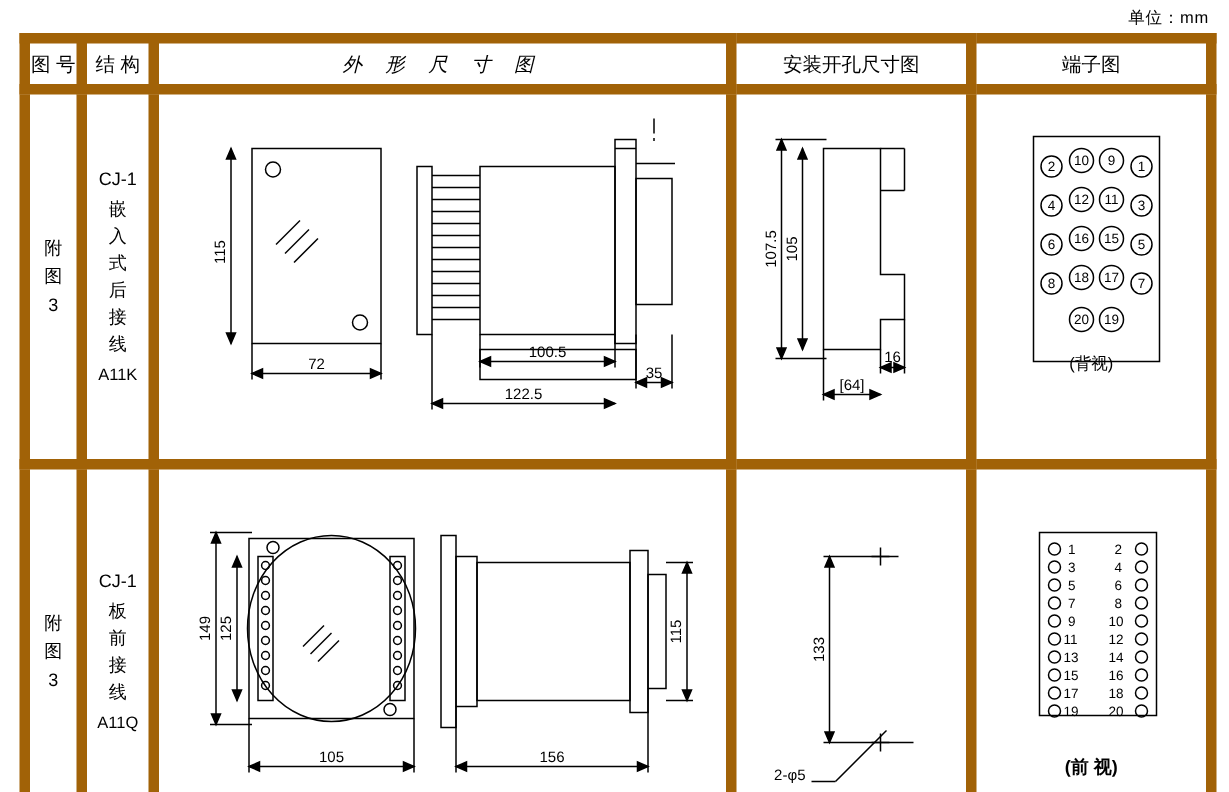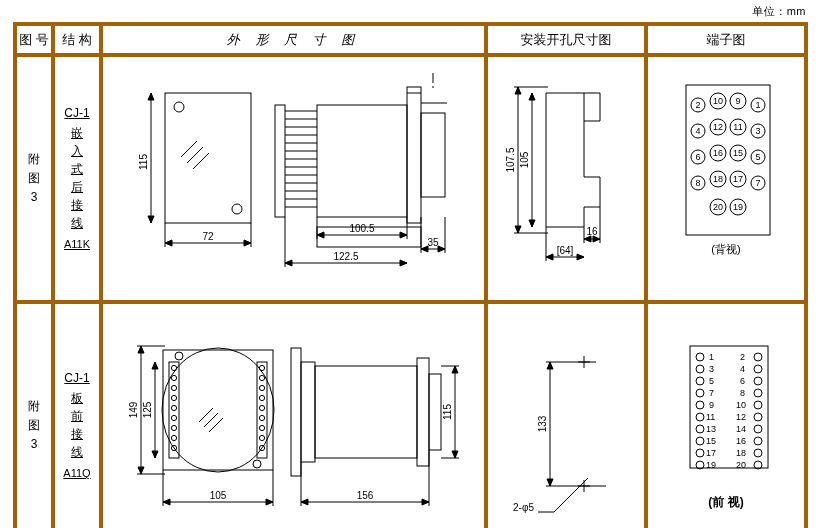--- a/index.html
+++ b/index.html
@@ -29,21 +29,21 @@
   }
   table.main {
     position: absolute;
     left: 13px;
     top: 22px;
     width: 793px;
     border-collapse: collapse;
     table-layout: fixed;
   }
   table.main td, table.main th {
-    border: 4px solid #a16207;
+    border: 7px solid #a16207;
     padding: 0;
     vertical-align: middle;
     text-align: center;
   }
   .hdr {
     height: 27px;
     font-size: 13px;
     font-weight: normal;
   }
   .hdr-wide {
@@ -60,21 +60,20 @@
 
   .vert-text {
     font-size: 12px;
     line-height: 19px;
     text-align: center;
   }
   .struct-cell {
     font-size: 12px;
     line-height: 18px;
     padding: 4px 0;
-    text-decoration: underline;
   }
   .struct-cell .model {
     font-size: 12px;
     margin-bottom: 2px;
   }
   .struct-cell .code {
     font-size: 11px;
     margin-top: 3px;
   }
   svg { display: block; }
@@ -308,21 +307,21 @@
 
               <text x="50" y="129">8</text>
               <text x="70" y="125">18</text>
               <text x="90" y="125">17</text>
               <text x="110" y="129">7</text>
 
               <text x="70" y="153">20</text>
               <text x="90" y="153">19</text>
             </g>
           </svg>
-          <div class="cap-abs" style="top:185px;">(背视)</div>
+          <div class="cap-abs" style="top:172px;">(背视)</div>
         </div>
       </td>
     </tr>
 
     <tr class="row-body">
       <td>
         <div class="vert-text">
           <div>附</div>
           <div>图</div>
           <div>3</div>

